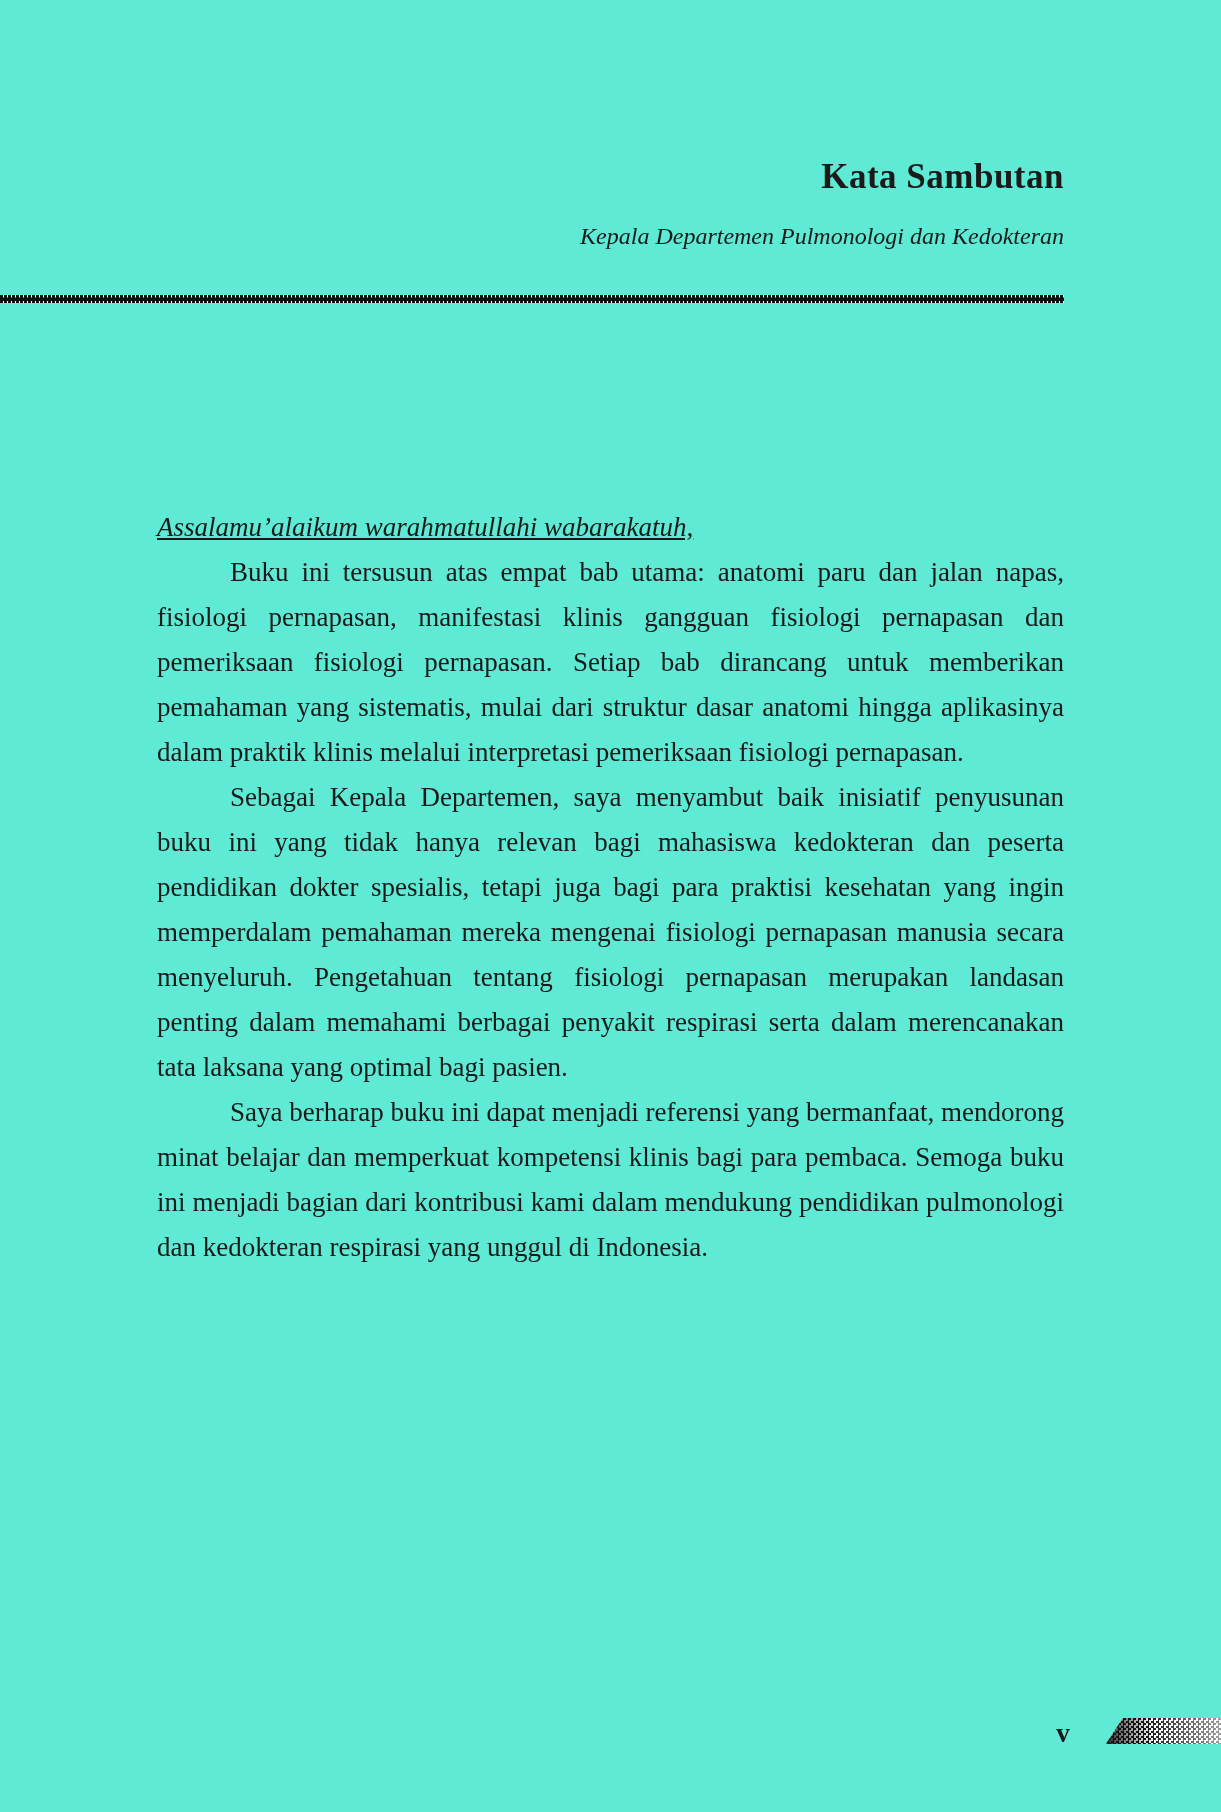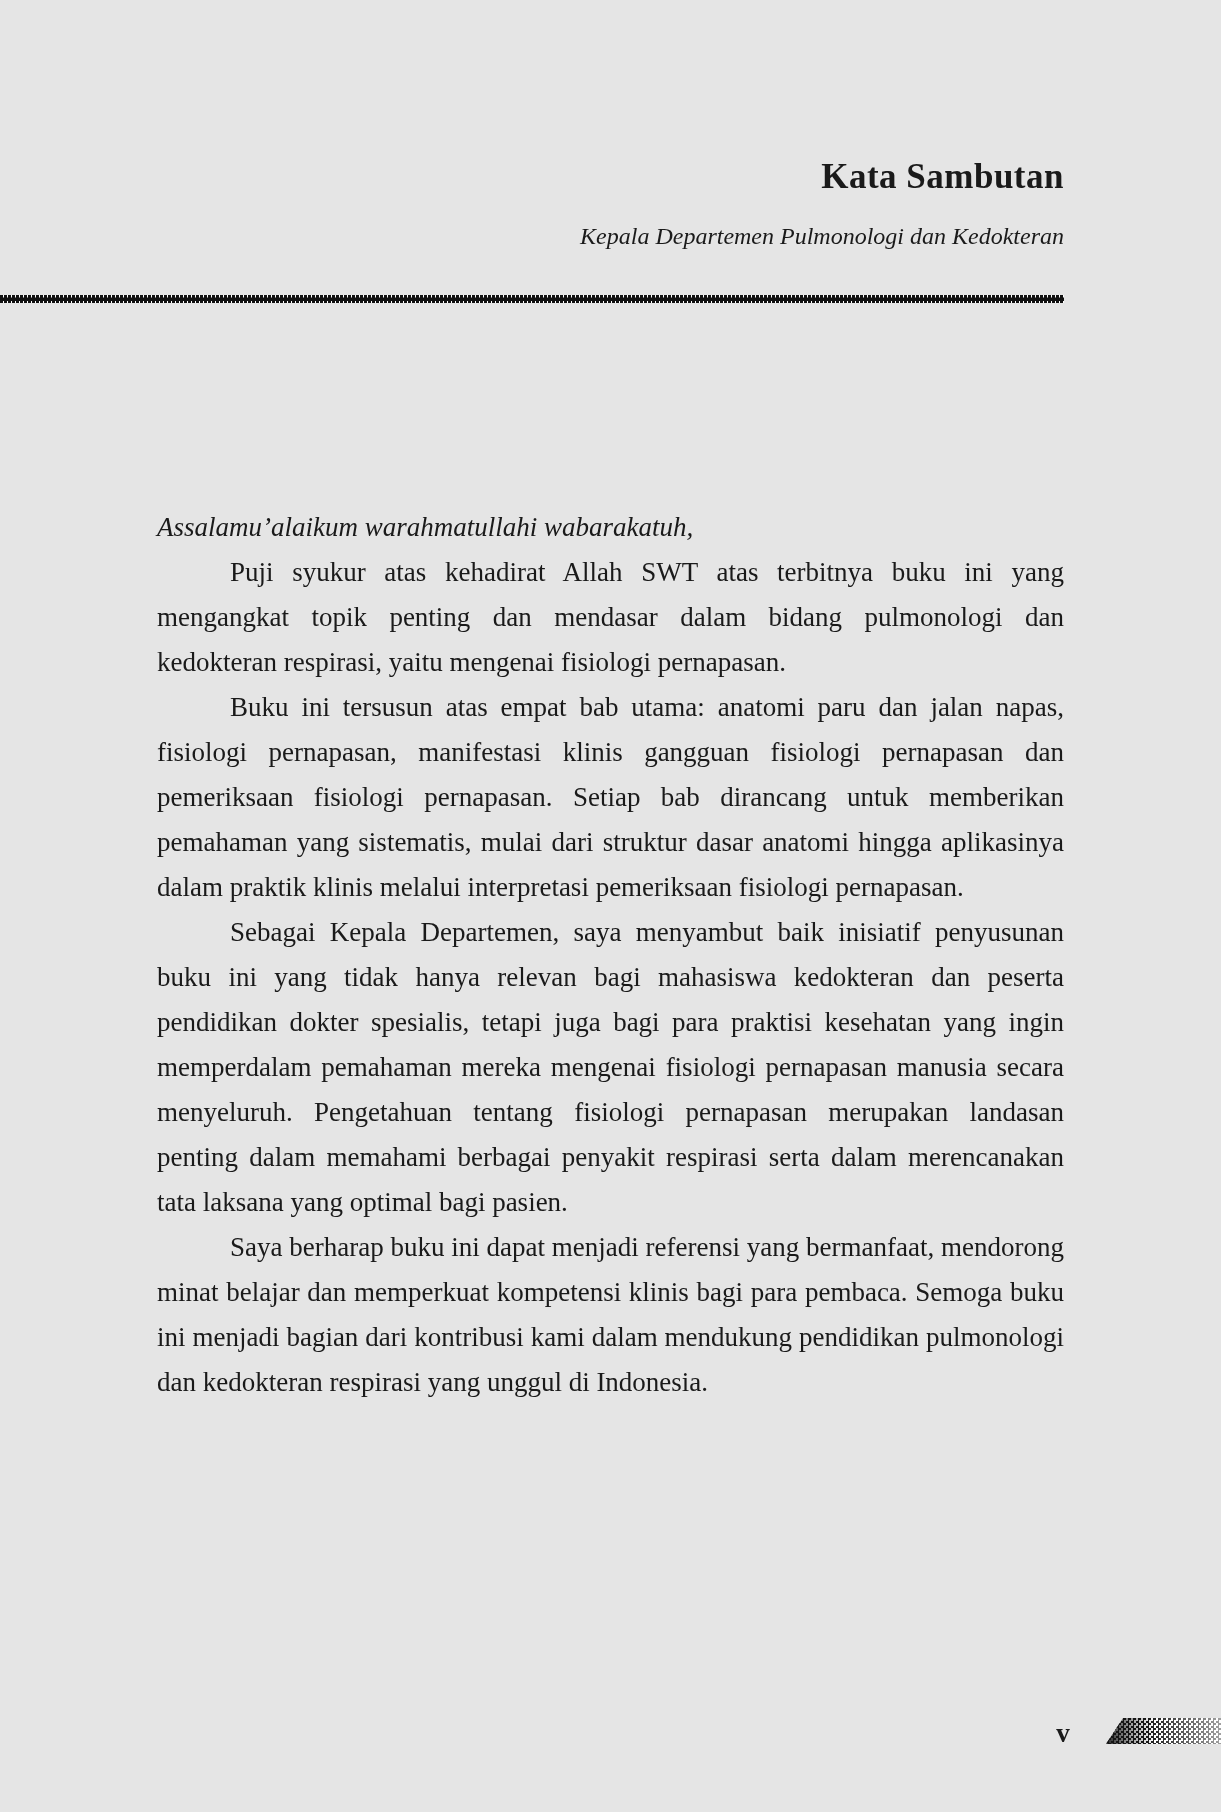--- a/index.html
+++ b/index.html
@@ -4,21 +4,21 @@
 <style>
   html, body {
     margin: 0;
     padding: 0;
     background: #ffffff;
   }
   .page {
     position: relative;
     width: 1221px;
     height: 1812px;
-    background: #e5e5e5;
+    background: #5eead4;
     font-family: "Liberation Serif", serif;
     color: #1a1a1a;
     overflow: hidden;
   }
 
   
   .header {
     position: absolute;
     top: 157px;
     left: 157px;
@@ -60,20 +60,21 @@
     width: 907px;
     font-size: 27px;
     line-height: 45px;
     text-align: justify;
   }
   .body-text p {
     margin: 0;
   }
   .greeting-arabic {
     font-style: italic;
+    text-decoration: underline;
   }
   .para {
     text-indent: 73px;
   }
 
   
   .page-number {
     position: absolute;
     top: 1718px;
     left: 1048px;
@@ -106,21 +107,20 @@
     <h1 class="title">Kata Sambutan</h1>
     <div class="subtitle">
       <div>Kepala Departemen Pulmonologi dan Kedokteran</div>
     </div>
   </div>
 
   <div class="divider"></div>
 
   <div class="body-text">
     <p class="greeting-arabic">Assalamu’alaikum warahmatullahi wabarakatuh,</p>
-    <p class="para">Puji syukur atas kehadirat Allah SWT atas terbitnya buku ini yang mengangkat topik penting dan mendasar dalam bidang pulmonologi dan kedokteran respirasi, yaitu mengenai fisiologi pernapasan.</p>
     <p class="para">Buku ini tersusun atas empat bab utama: anatomi paru dan jalan napas, fisiologi pernapasan, manifestasi klinis gangguan fisiologi pernapasan dan pemeriksaan fisiologi pernapasan. Setiap bab dirancang untuk memberikan pemahaman yang sistematis, mulai dari struktur dasar anatomi hingga aplikasinya dalam praktik klinis melalui interpretasi pemeriksaan fisiologi pernapasan.</p>
     <p class="para">Sebagai Kepala Departemen, saya menyambut baik inisiatif penyusunan buku ini yang tidak hanya relevan bagi mahasiswa kedokteran dan peserta pendidikan dokter spesialis, tetapi juga bagi para praktisi kesehatan yang ingin memperdalam pemahaman mereka mengenai fisiologi pernapasan manusia secara menyeluruh. Pengetahuan tentang fisiologi pernapasan merupakan landasan penting dalam memahami berbagai penyakit respirasi serta dalam merencanakan tata laksana yang optimal bagi pasien.</p>
     <p class="para">Saya berharap buku ini dapat menjadi referensi yang bermanfaat, mendorong minat belajar dan memperkuat kompetensi klinis bagi para pembaca. Semoga buku ini menjadi bagian dari kontribusi kami dalam mendukung pendidikan pulmonologi dan kedokteran respirasi yang unggul di Indonesia.</p>
   </div>
 
   <div class="page-number">v</div>
 
   <div class="corner-deco"></div>
 
 </div>

